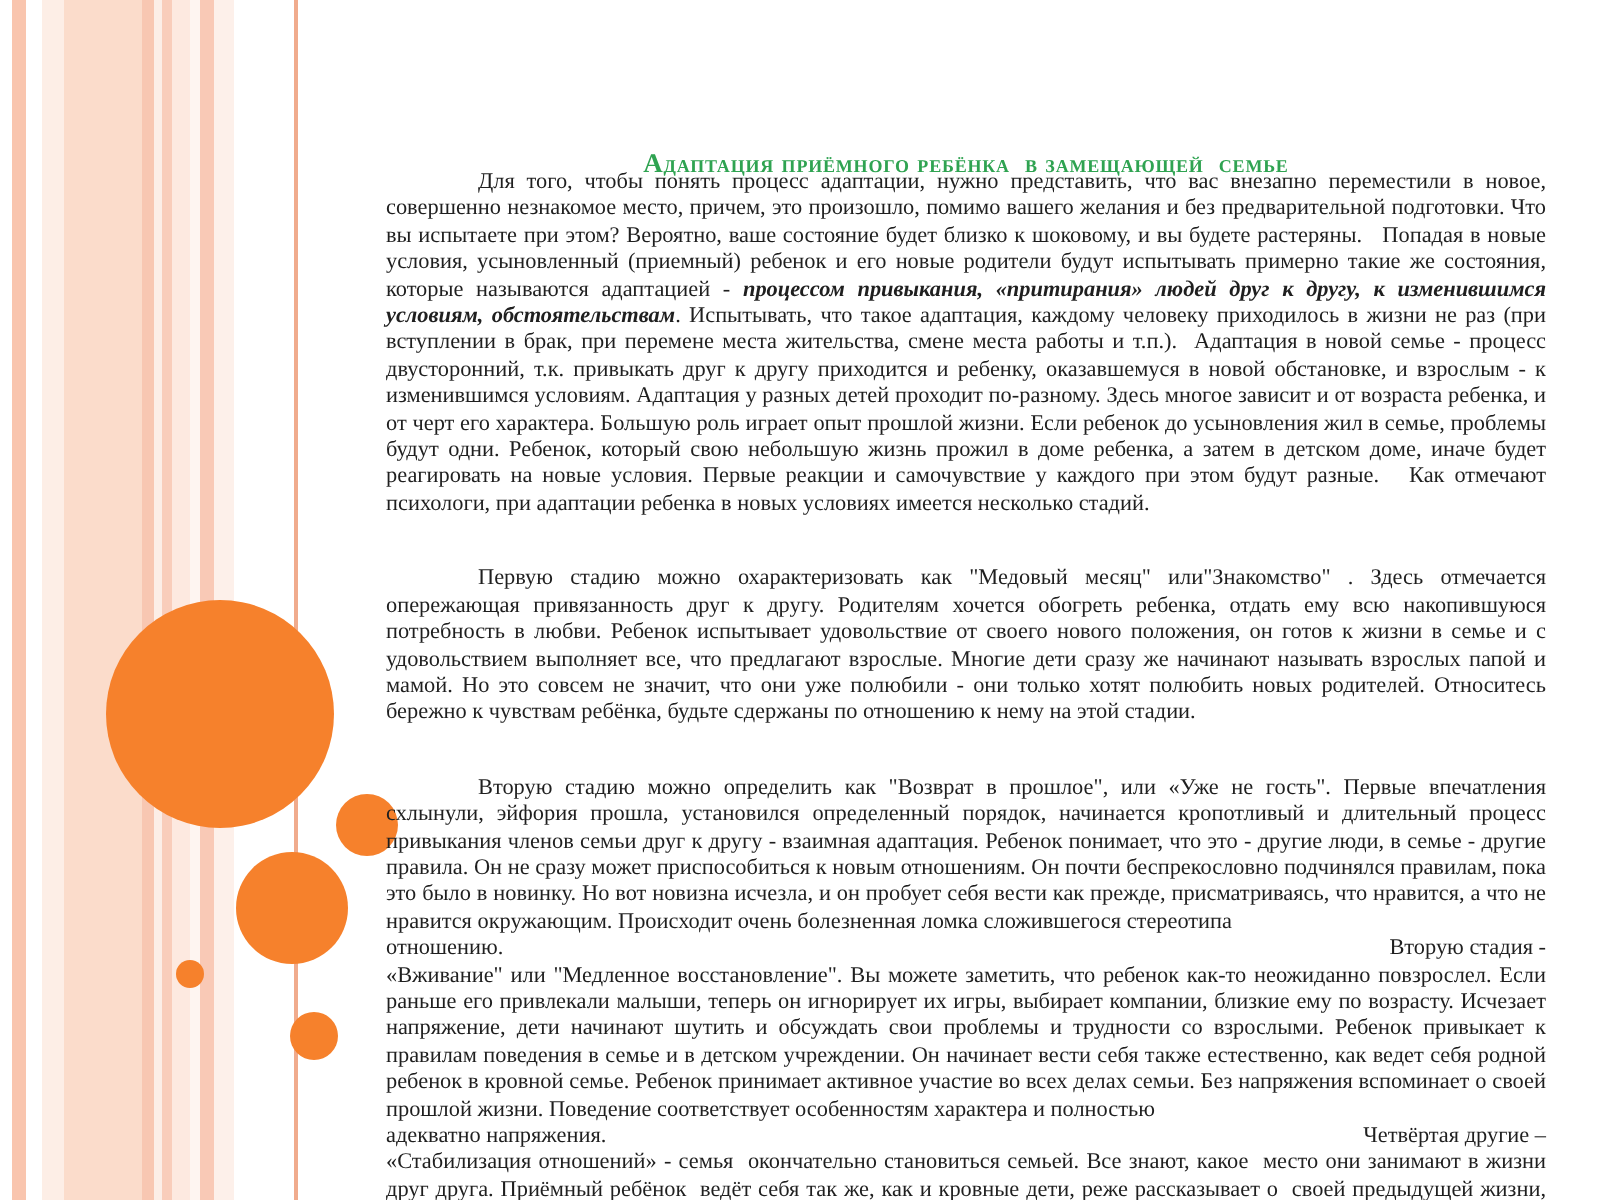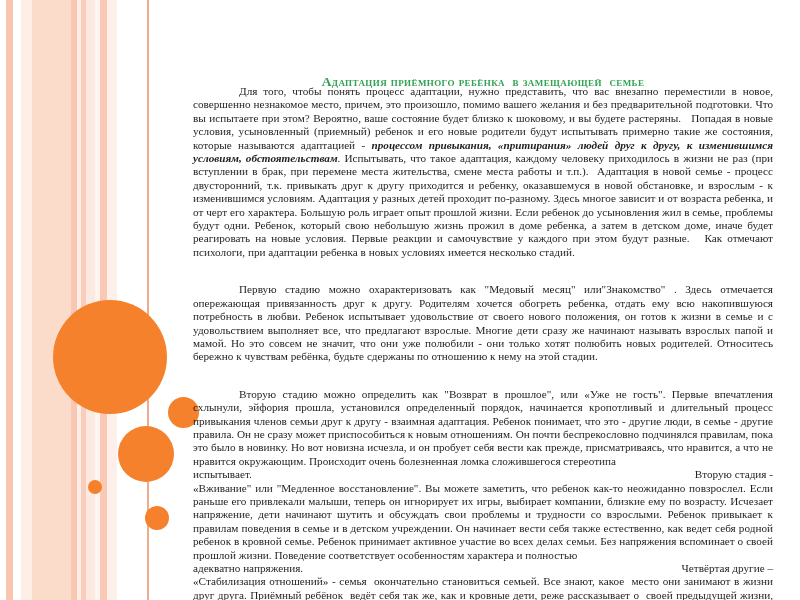--- a/index.html
+++ b/index.html
@@ -91,21 +91,21 @@
   <div class="circle circle-dot"></div>
   <div class="circle circle-small"></div>
 
   <div class="slide-title">Адаптация приёмного ребёнка &nbsp;в замещающей &nbsp;семье</div>
 
   <div class="body-text">
       <p class="para indent"><span>Для того, чтобы понять процесс адаптации, нужно представить, что вас внезапно переместили в новое, совершенно незнакомое место, причем, это произошло, помимо вашего желания и без предварительной подготовки. Что вы испытаете при этом? Вероятно, ваше состояние будет близко к шоковому, и вы будете растеряны. &nbsp;&nbsp;Попадая в новые условия, усыновленный (приемный) ребенок и его новые родители будут испытывать примерно такие же состояния, которые называются адаптацией - </span><span class="seg-bi">процессом привыкания, «притирания» людей друг к другу, к изменившимся условиям, обстоятельствам</span><span>. Испытывать, что такое адаптация, каждому человеку приходилось в жизни не раз (при вступлении в брак, при перемене места жительства, смене места работы и т.п.).&nbsp; Адаптация в новой семье - процесс двусторонний, т.к. привыкать друг к другу приходится и ребенку, оказавшемуся в новой обстановке, и взрослым - к изменившимся условиям. Адаптация у разных детей проходит по-разному. Здесь многое зависит и от возраста ребенка, и от черт его характера. Большую роль играет опыт прошлой жизни. Если ребенок до усыновления жил в семье, проблемы будут одни. Ребенок, который свою небольшую жизнь прожил в доме ребенка, а затем в детском доме, иначе будет реагировать на новые условия. Первые реакции и самочувствие у каждого при этом будут разные. &nbsp;&nbsp;Как отмечают психологи, при адаптации ребенка в новых условиях имеется несколько стадий.</span></p>
       <p class="para indent"><span class="seg-b">Первую стадию</span><span> можно охарактеризовать как "Медовый месяц" или"Знакомство" . Здесь отмечается опережающая привязанность друг к другу. Родителям хочется обогреть ребенка, отдать ему всю накопившуюся потребность в любви. Ребенок испытывает удовольствие от своего нового положения, он готов к жизни в семье и с удовольствием выполняет все, что предлагают взрослые. Многие дети сразу же начинают называть взрослых папой и мамой. Но это совсем не значит, что они уже полюбили - они только хотят полюбить новых родителей. Относитесь бережно к чувствам ребёнка, будьте сдержаны по отношению к нему на этой стадии.</span></p>
       <p class="para indent"><span class="seg-b">Вторую стадию</span><span> можно определить как "Возврат в прошлое", или «Уже не гость". Первые впечатления схлынули, эйфория прошла, установился определенный порядок, начинается кропотливый и длительный процесс привыкания членов семьи друг к другу - взаимная адаптация. Ребенок понимает, что это - другие люди, в семье - другие правила. Он не сразу может приспособиться к новым отношениям. Он почти беспрекословно подчинялся правилам, пока это было в новинку. Но вот новизна исчезла, и он пробует себя вести как прежде, присматриваясь, что нравится, а что не нравится окружающим. Происходит очень болезненная ломка сложившегося стереотипа</span></p>
       <div class="split-line">
-        <span>испытывает.</span>
+        <span>отношению.</span>
         <span class="seg-b">Вторую стадия -</span>
       </div>
       <p class="para"><span>«Вживание" или "Медленное восстановление". Вы можете заметить, что ребенок как-то неожиданно повзрослел. Если раньше его привлекали малыши, теперь он игнорирует их игры, выбирает компании, близкие ему по возрасту. Исчезает напряжение, дети начинают шутить и обсуждать свои проблемы и трудности со взрослыми. Ребенок привыкает к правилам поведения в семье и в детском учреждении. Он начинает вести себя также естественно, как ведет себя родной ребенок в кровной семье. Ребенок принимает активное участие во всех делах семьи. Без напряжения вспоминает о своей прошлой жизни. Поведение соответствует особенностям характера и полностью</span></p>
       <div class="split-line">
         <span>адекватно напряжения.</span>
         <span class="seg-b">Четвёртая другие –</span>
       </div>
       <p class="para"><span>«Стабилизация отношений» - семья &nbsp;окончательно становиться семьей. Все знают, какое &nbsp;место они занимают в жизни друг друга. Приёмный ребёнок &nbsp;ведёт себя так же, как и кровные дети, реже рассказывает о &nbsp;своей предыдущей жизни, вспоминает неприятности. На этой стадии можно судить, удалась ли новая семья.</span></p>
     </div>
 </div>

